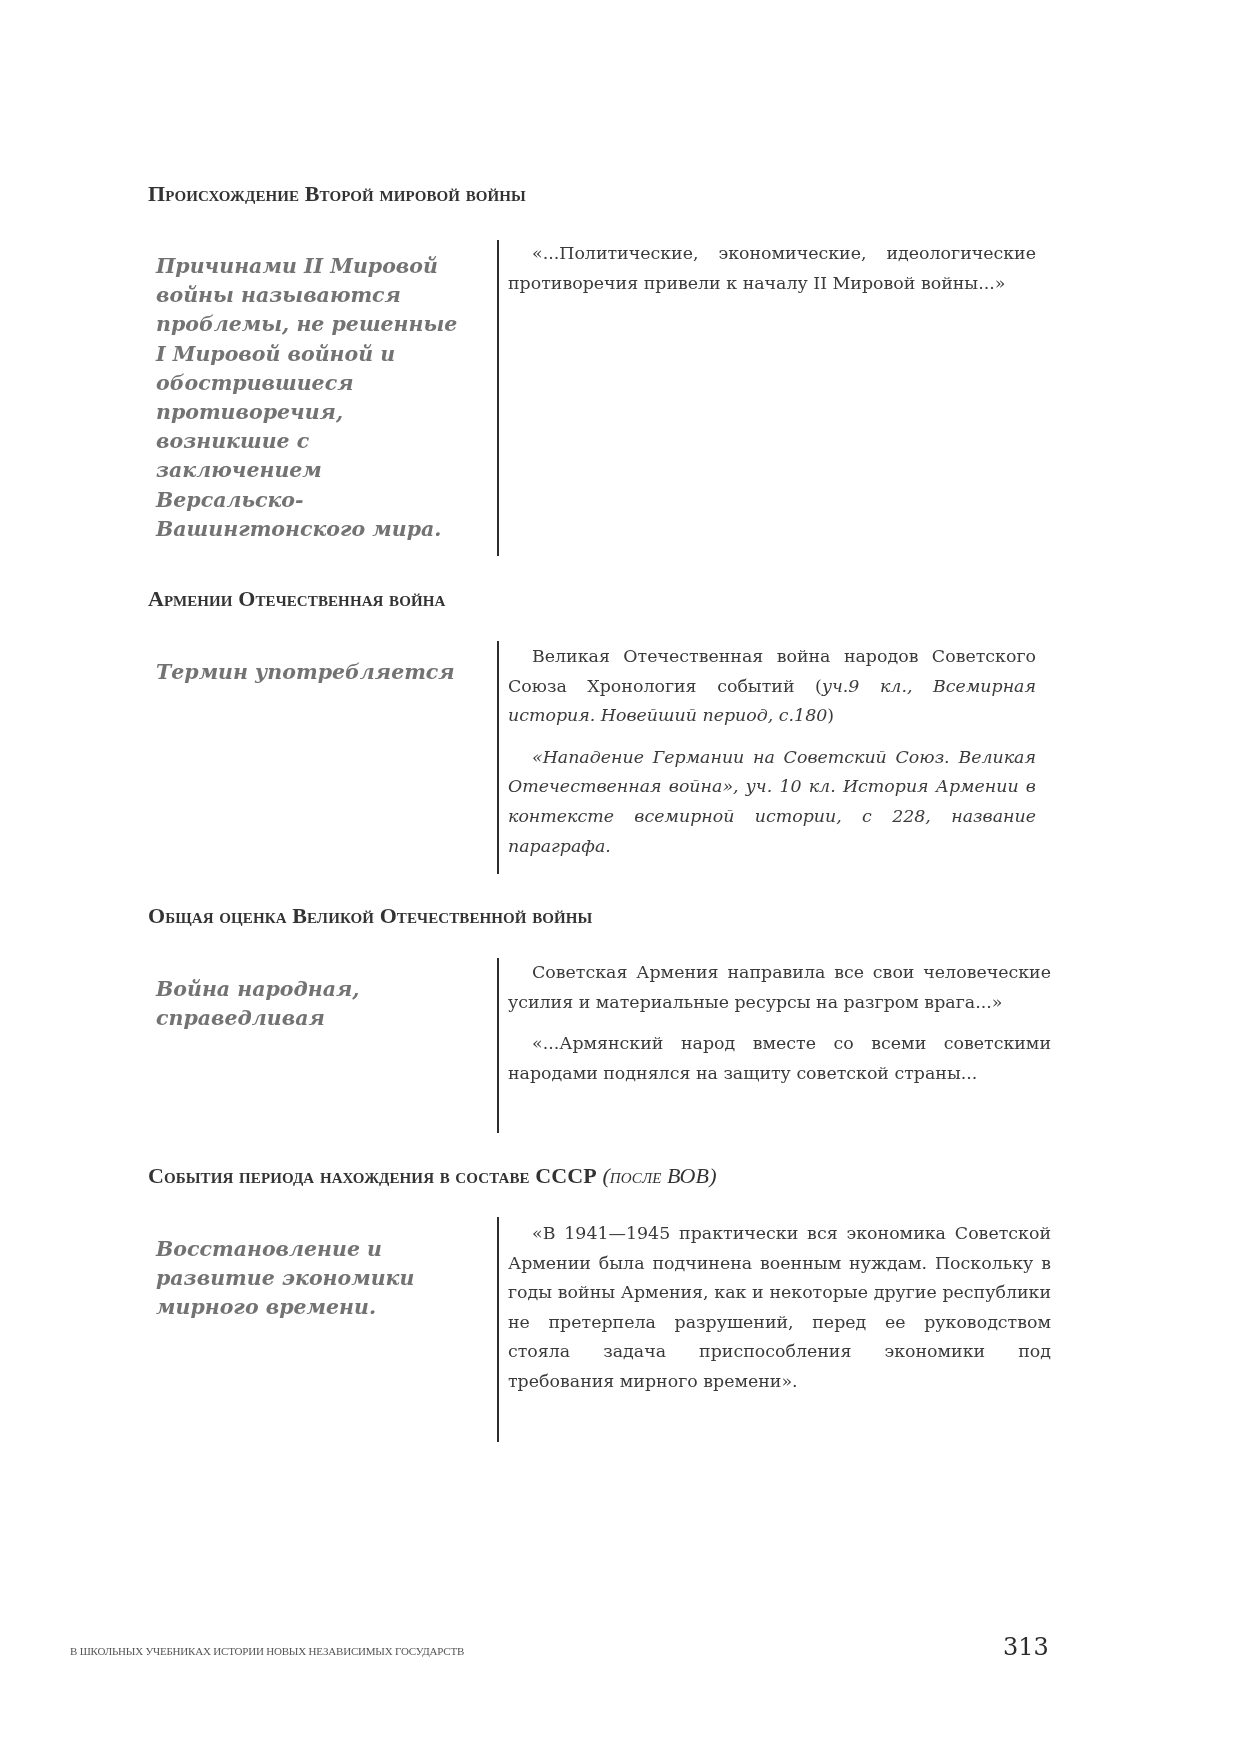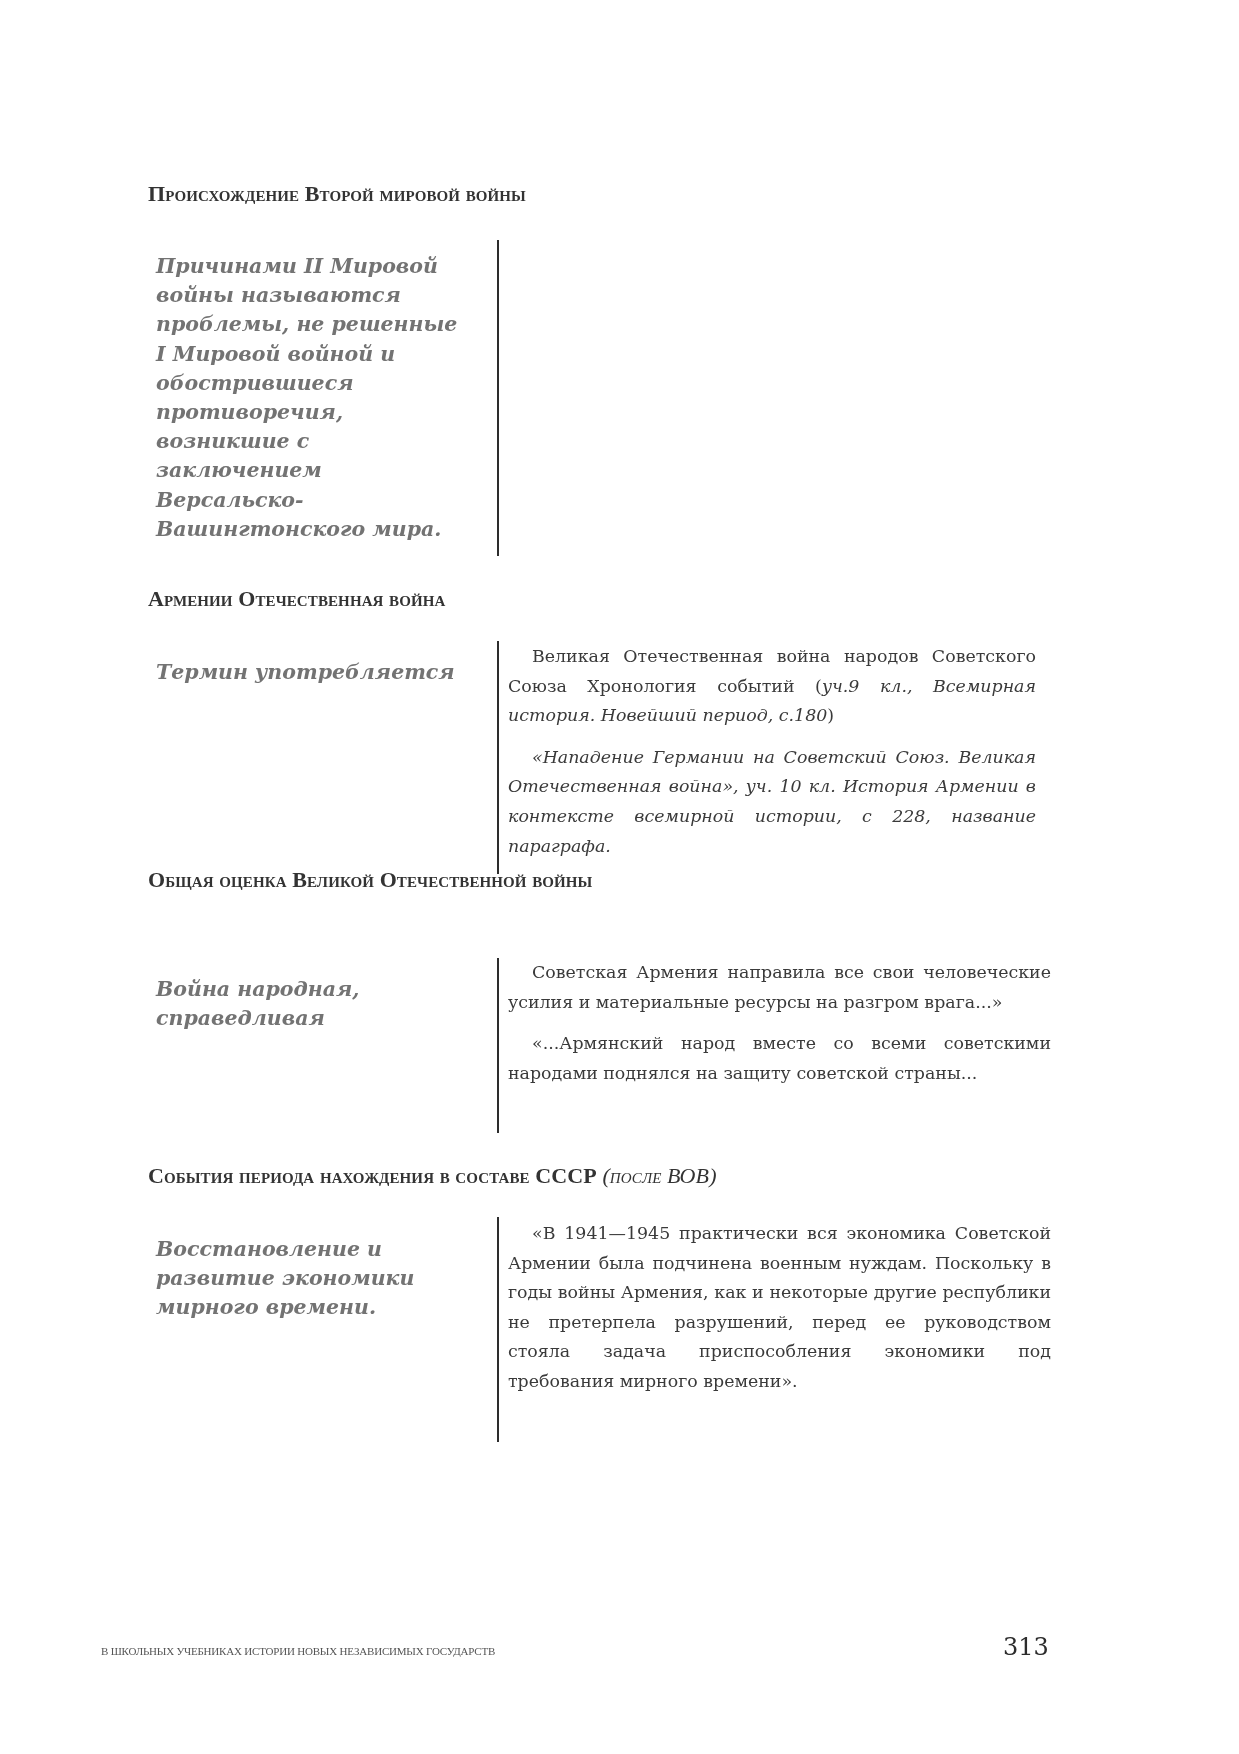--- a/index.html
+++ b/index.html
@@ -26,45 +26,46 @@
   .quote {
     position: absolute; left: 508px;
     font-family: "DejaVu Serif", serif; font-size: 17.4px; line-height: 29.6px;
     color: #3a3a3a; text-align: justify; text-align-last: left;
   }
   .quote p { margin: 0 0 12px 0; text-indent: 24px; hyphens: none; }
   .quote .it { font-style: italic; }
   .footer-left {
     position: absolute; left: 70px; top: 1645px;
     font-family: "Liberation Serif", serif; font-size: 11px; color: #555;
-    letter-spacing: -0.2px; white-space: nowrap; text-transform: uppercase; margin-left: 31px;
+    letter-spacing: -0.2px; white-space: nowrap; text-transform: uppercase;
   }
   .page-number {
     position: absolute; left: 1003px; top: 1633px;
     font-family: "DejaVu Serif", serif; font-size: 24px; color: #2c2c2c;
   }
 </style>
 </head>
 <body>
 
 <div class="heading" style="top:181px;">Происхождение Второй мировой войны</div>
 <div class="term" style="top:252px; width:310px;">Причинами II Мировой войны называются проблемы, не решенные I Мировой войной и обострившиеся противоречия, возникшие с заключением Версальско-Вашингтонского мира.</div>
 <div class="vline" style="top:240px; height:316px;"></div>
 <div class="quote" style="top:239px; width:528px;">
+  <p>«...Политические, экономические, идеологические противоречия привели к началу II Мировой войны...»</p>
 </div>
 
 <div class="heading" style="top:586px;">Армении Отечественная война</div>
 <div class="term" style="top:658px; width:310px;">Термин употребляется</div>
 <div class="vline" style="top:641px; height:233px;"></div>
 <div class="quote" style="top:642px; width:528px;">
   <p><span>Великая Отечественная война народов Советского Союза Хронология событий (</span><span class="it">уч.9 кл., Всемирная история. Новейший период, с.180</span><span>)</span></p>
   <p class="it">«Нападение Германии на Советский Союз. Великая Отечественная война», уч. 10 кл. История Армении в контексте всемирной истории, с 228, название параграфа.</p>
 </div>
 
-<div class="heading" style="top:867px;text-align:center;">Общая оценка Великой Отечественной войны</div>
+<div class="heading" style="top:903px;text-align:center;">Общая оценка Великой Отечественной войны</div>
 <div class="term" style="top:975px; width:310px;">Война народная, справедливая</div>
 <div class="vline" style="top:958px; height:175px;"></div>
 <div class="quote" style="top:958px; width:543px;">
   <p>Советская Армения направила все свои человеческие усилия и материальные ресурсы на разгром врага...»</p>
   <p>«...Армянский народ вместе со всеми советскими народами поднялся на защиту советской страны...</p>
 </div>
 
 <div class="heading" style="top:1163px;"><span>События периода нахождения в составе СССР</span> <span class="sub">(после ВОВ)</span></div>
 <div class="term" style="top:1235px; width:310px;">Восстановление и развитие экономики мирного времени.</div>
 <div class="vline" style="top:1217px; height:225px;"></div>

